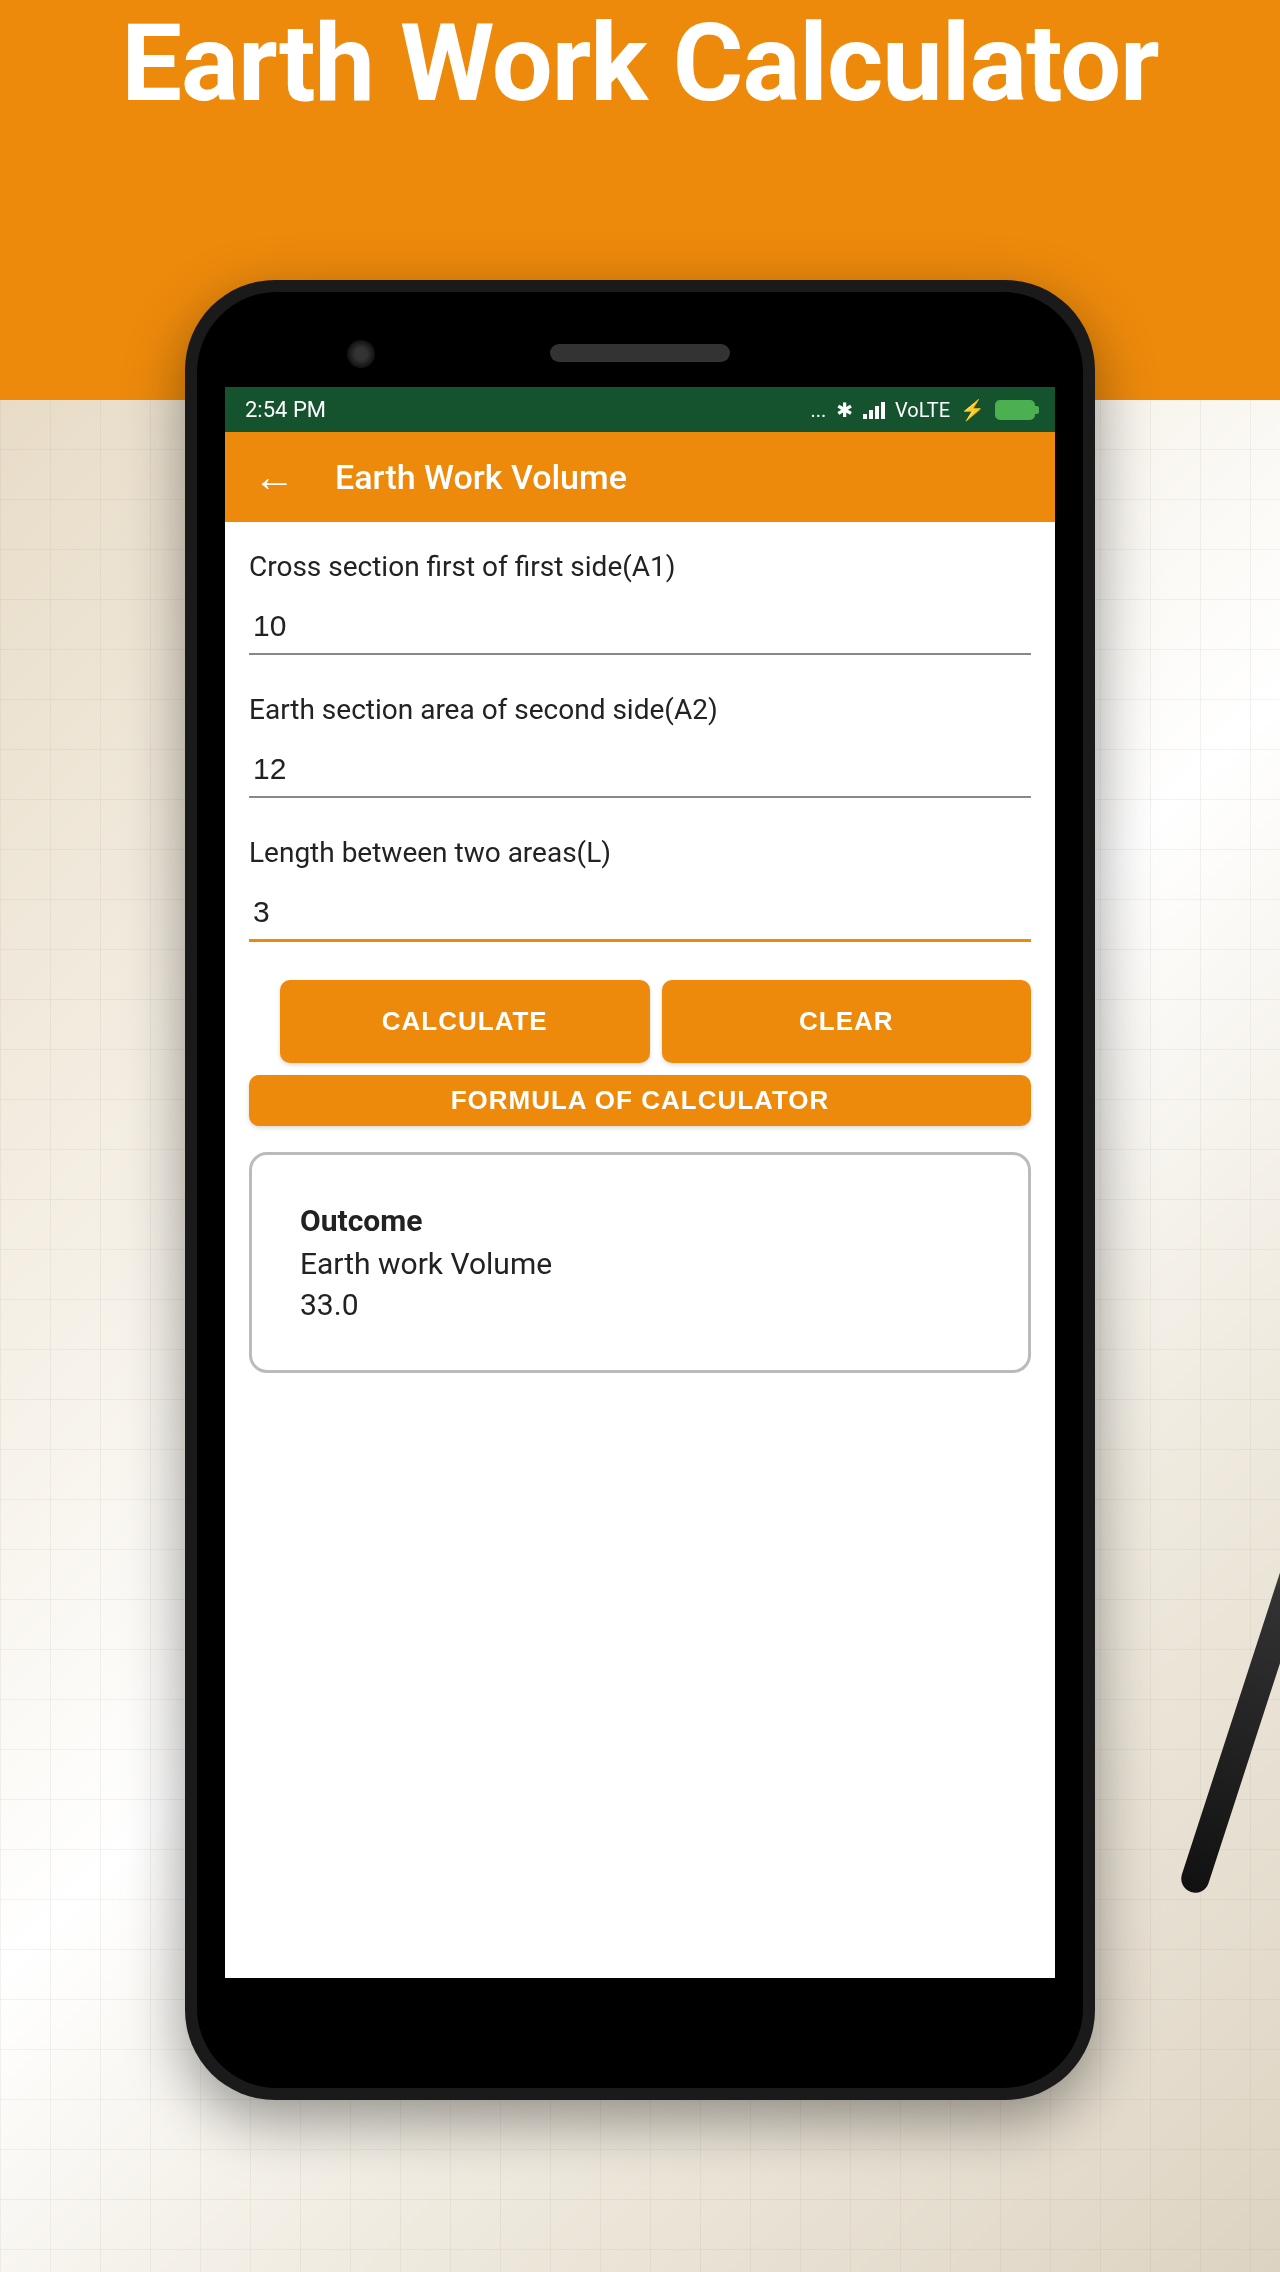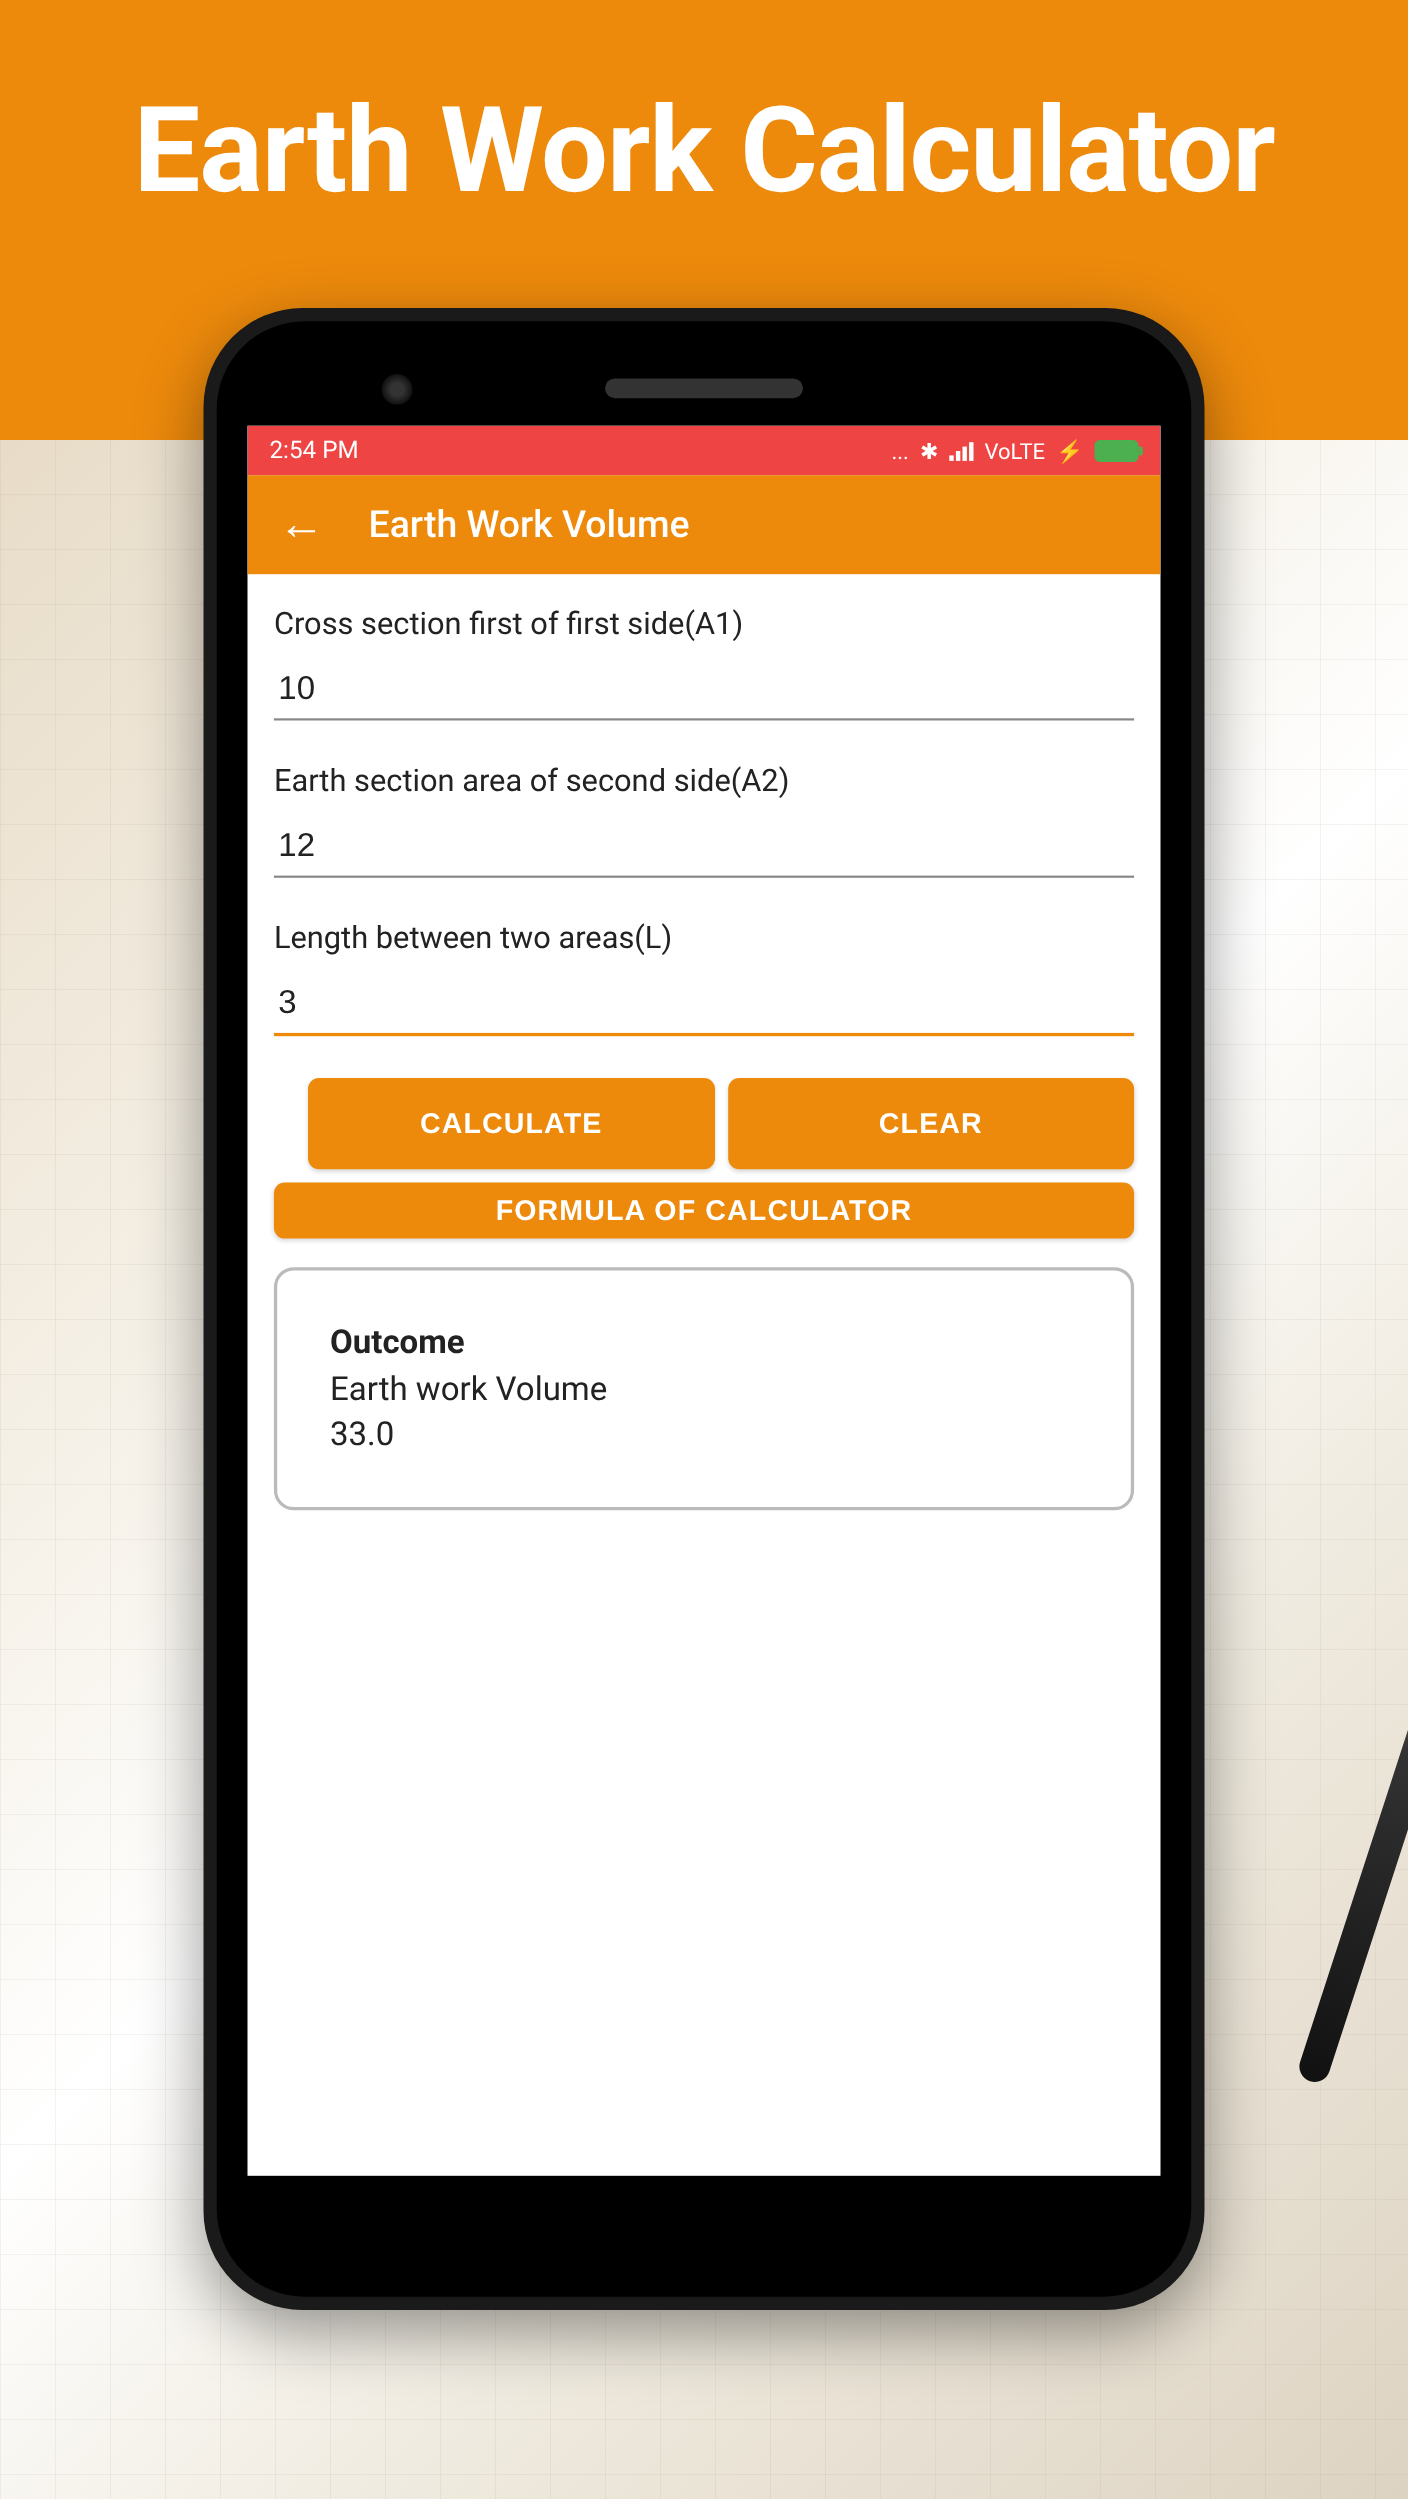--- a/index.html
+++ b/index.html
@@ -11,21 +11,20 @@
     position: relative;
     overflow: hidden;
   }
   .banner {
     width: 100%;
     height: 400px;
     background: #ed8a0c;
     display: flex;
     align-items: flex-start;
     justify-content: center;
-    padding-top: 75px;
   }
   .banner-title {
     color: #fff;
     font-size: 108px;
     font-weight: 700;
     text-align: center;
     letter-spacing: -1px;
   }
   .bg-image {
     position: absolute;
@@ -97,21 +96,21 @@
   }
   .screen {
     width: 100%;
     height: 100%;
     background: #fff;
     overflow: hidden;
     position: relative;
   }
   .status-bar {
     height: 45px;
-    background: #ef4444;
+    background: #14532d;
     display: flex;
     align-items: center;
     justify-content: space-between;
     padding: 0 20px;
     color: #fff;
     font-size: 22px;
   }
   .status-left { font-weight: 400; }
   .status-right {
     display: flex;

